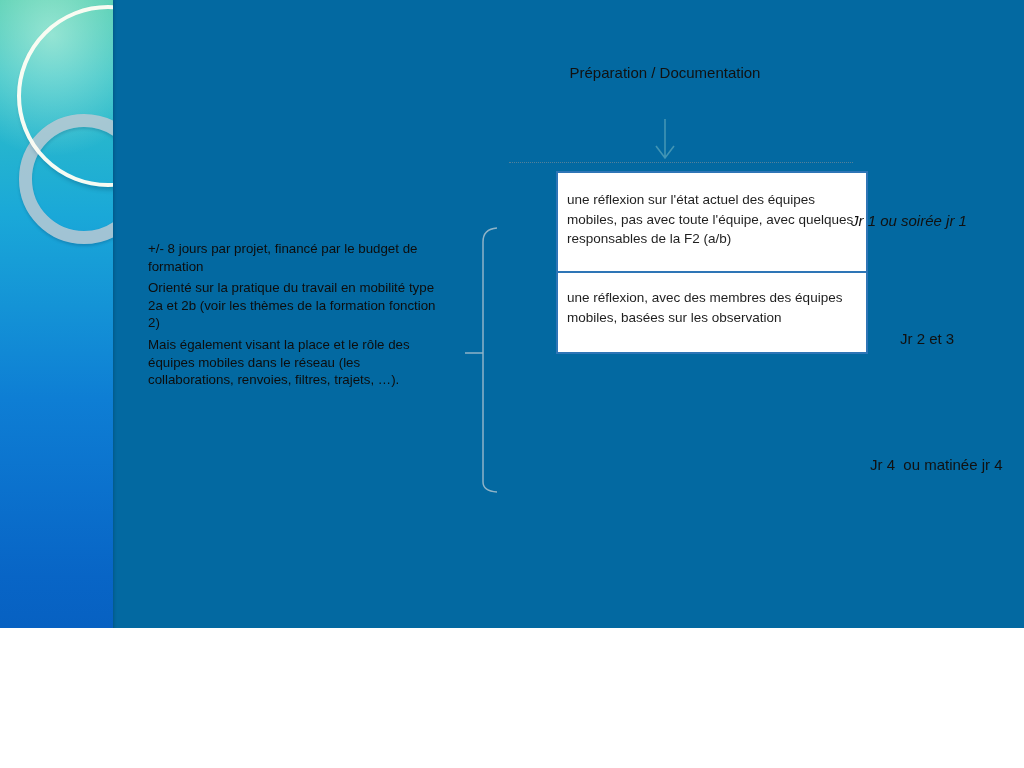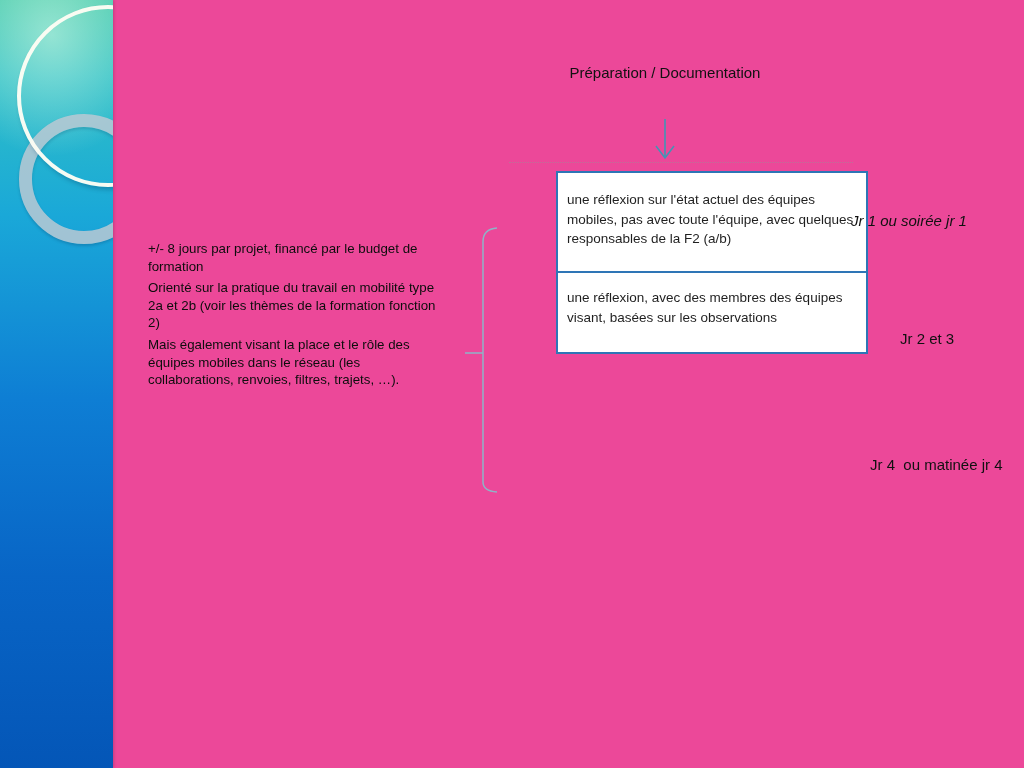--- a/index.html
+++ b/index.html
@@ -1,18 +1,18 @@
 <!DOCTYPE html>
 <html><head>
 <meta charset="utf-8">
 <style>
   html,body { margin:0; padding:0; background:#ffffff; }
   .slide {
-    position:relative; width:1024px; height:768px; overflow:hidden;
-    background:#ec4899; font-family:"Liberation Sans", sans-serif;
+    position:relative; width:1024px; height:628px; overflow:hidden;
+    background:#0369a1; font-family:"Liberation Sans", sans-serif;
   }
 
   
   .sidebar {
     position:absolute; left:0; top:0; width:113px; height:768px; overflow:hidden;
     background:linear-gradient(180deg,
       #3ec7a9 0%, #2fc0c6 10%, #1aa8d8 28%, #0e7ed4 52%, #0865c6 75%, #0456b7 100%);
     box-shadow:1px 0 3px rgba(0,0,0,0.18);
   }
   .sidebar .glow {
@@ -96,21 +96,21 @@
     <path d="M13 1 L13 39 M4 28 L13 40 L22 28" fill="none" stroke="#4295B5" stroke-width="1.6"></path>
   </svg>
 
   <div class="dotted-line"></div>
 
   <div class="boxes">
     <div class="fbox fbox-1">
       <p>une réflexion sur l'état actuel des équipes mobiles, pas avec toute l'équipe, avec quelques responsables de la F2 (a/b)</p>
     </div>
     <div class="fbox fbox-3">
-      <p>une réflexion, avec des membres des équipes visant, basées sur les observations</p>
+      <p>une réflexion, avec des membres des équipes mobiles, basées sur les observation</p>
     </div>
   </div>
 
   <div class="daylabel daylabel-1">Jr 1 ou soirée jr 1</div>
   <div class="daylabel daylabel-2">Jr 2 et 3</div>
   <div class="daylabel daylabel-3">Jr 4  ou matinée jr 4</div>
 
   <svg class="brace-svg" width="48" height="276" viewBox="0 0 48 276">
     <path d="M39 6 Q25 7 25 20 L25 260 Q25 269 39 270 M7 131 L25 131" fill="none" stroke="#8FB3C7" stroke-width="1.5"></path>
   </svg>

